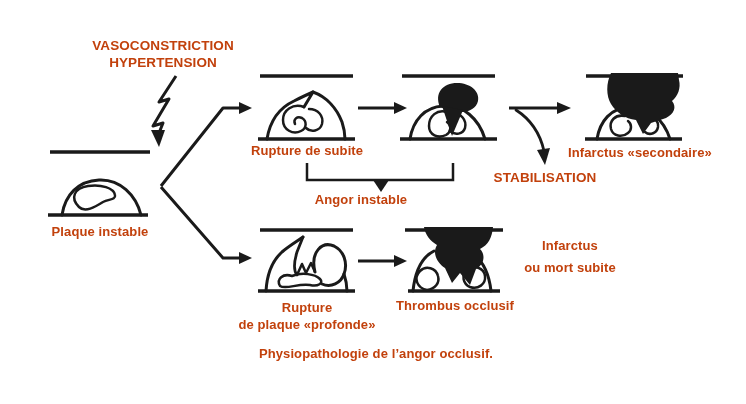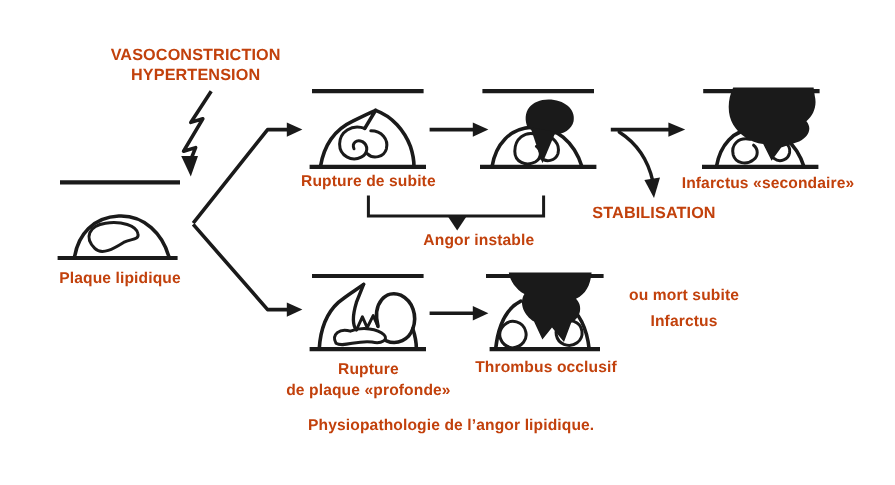--- a/index.html
+++ b/index.html
@@ -117,39 +117,39 @@
       <path d="M424,227 L493,227 C492,238 488,245 480,249 C486,255 484,265 476,269 L470,285 L460,273 L452,283 L445,268 C437,263 432,253 437,245 C430,241 425,234 424,227 Z" fill="#1a1a1a" stroke="none"></path>
     </g>
   </svg>
 
   <div class="lbl upper" style="left:163px;top:37px">
     <div>VASOCONSTRICTION</div>
     <div>HYPERTENSION</div>
   </div>
 
   <div class="lbl" style="left:100px;top:223px">
-    <div>Plaque lipidique</div>
+    <div>Plaque instable</div>
   </div>
 
   <div class="lbl" style="left:307px;top:142px">Rupture de subite</div>
 
 
   <div class="lbl" style="left:640px;top:144px">Infarctus «secondaire»</div>
 
   <div class="lbl upper" style="left:545px;top:169px">STABILISATION</div>
 
-  <div class="lbl" style="left:399px;top:191px">Angor instable</div>
+  <div class="lbl" style="left:361px;top:191px">Angor instable</div>
 
   <div class="lbl" style="left:455px;top:297px">Thrombus occlusif</div>
 
   <div class="lbl" style="left:307px;top:299px">
     <div>Rupture</div>
     <div>de plaque «profonde»</div>
   </div>
 
   <div class="lbl wide" style="left:570px;top:235px">
+    <div>Infarctus</div>
     <div>ou mort subite</div>
-    <div>Infarctus</div>
   </div>
 
-  <div class="lbl" style="left:376px;top:345px">Physiopathologie de l’angor lipidique.</div>
+  <div class="lbl" style="left:376px;top:345px">Physiopathologie de l’angor occlusif.</div>
 
 </div>
 
 </body></html>

